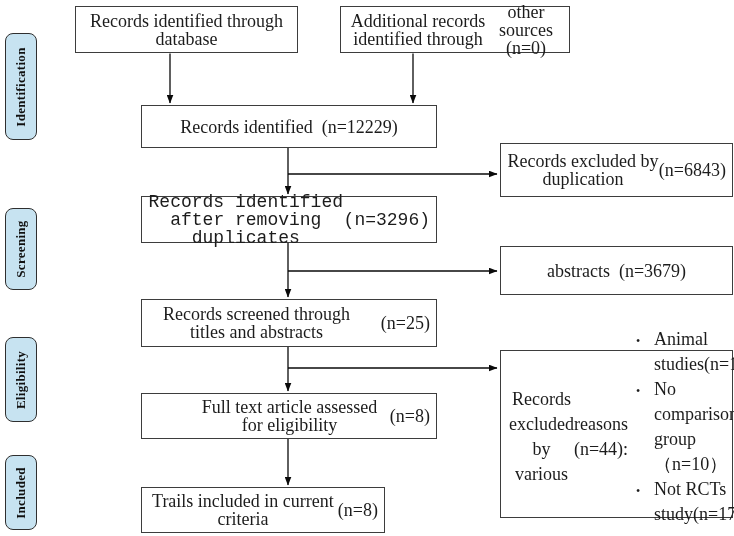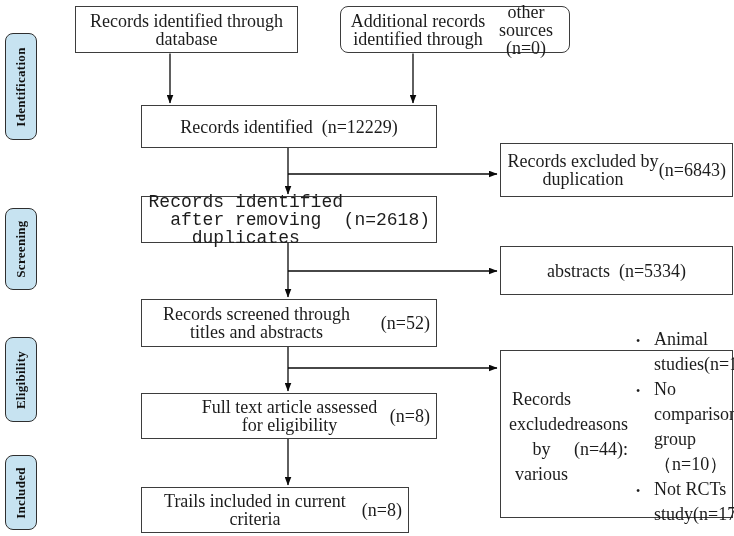--- a/index.html
+++ b/index.html
@@ -44,26 +44,26 @@
     letter-spacing: 0.3px;
     color: #111111;
   }
   
   #stage-identification { left: 5px;  top: 33px;  width: 32px; height: 107px; }
   #stage-screening      { left: 5px;  top: 208px; width: 32px; height: 82px;  }
   #stage-eligibility    { left: 5px;  top: 337px; width: 32px; height: 85px;  }
   #stage-included       { left: 5px;  top: 455px; width: 32px; height: 75px;  }
   
   #box-db-search        { left: 75px;  top: 6px;   width: 223px; height: 47px; }
-  #box-other-sources    { left: 340px; top: 6px;   width: 230px; height: 47px; border-radius: 8px; }
+  #box-other-sources    { left: 340px; top: 6px;   width: 230px; height: 47px; }
   #box-identified       { left: 141px; top: 105px; width: 296px; height: 43px; text-align: right; }
   #box-dedup            { left: 141px; top: 196px; width: 296px; height: 47px; font-family: Liberation Mono, monospace; }
   #box-screened         { left: 141px; top: 299px; width: 296px; height: 48px; gap: 16px; }
   #box-fulltext         { left: 141px; top: 393px; width: 296px; height: 46px; padding-left: 47px; }
-  #box-included         { left: 141px; top: 487px; width: 268px; height: 46px; }
+  #box-included         { left: 141px; top: 487px; width: 244px; height: 46px; }
   #box-excl-duplication { left: 500px; top: 143px; width: 233px; height: 54px; }
   #box-excl-titles      { left: 500px; top: 246px; width: 233px; height: 49px; }
   
   #box-excl-various {
     left: 500px; top: 350px; width: 233px; height: 168px;
     justify-content: flex-start;
     padding: 9px 8px 4px 8px;
   }
   #box-excl-various .title-line {
     line-height: 25px;
@@ -109,41 +109,41 @@
   <div class="fbox" id="box-other-sources">
     <div class="box-line">Additional records identified through</div>
     <div class="box-line">other sources (n=0)</div>
   </div>
 
   <div class="fbox" id="box-identified">
     <div class="box-line">Records identified  (n=12229)</div>
   </div>
   <div class="fbox" id="box-dedup">
     <div class="box-line">Records identified after removing duplicates</div>
-    <div class="box-line">(n=2618)</div>
+    <div class="box-line">(n=3296)</div>
   </div>
   <div class="fbox" id="box-screened">
     <div class="box-line">Records screened through titles and abstracts</div>
-    <div class="box-line">(n=52)</div>
+    <div class="box-line">(n=25)</div>
   </div>
   <div class="fbox" id="box-fulltext">
     <div class="box-line">Full text article assessed for eligibility</div>
     <div class="box-line">(n=8)</div>
   </div>
   <div class="fbox" id="box-included">
     <div class="box-line">Trails included in current criteria</div>
     <div class="box-line">(n=8)</div>
   </div>
 
   <div class="fbox" id="box-excl-duplication">
     <div class="box-line">Records excluded by duplication</div>
     <div class="box-line">(n=6843)</div>
   </div>
   <div class="fbox" id="box-excl-titles">
-    <div class="box-line">abstracts  (n=5334)</div>
+    <div class="box-line">abstracts  (n=3679)</div>
   </div>
   <div class="fbox" id="box-excl-various">
     <div class="title-line">Records excluded by various</div>
     <div class="title-line">reasons (n=44):</div>
     <div class="bullet-list">
       <div class="bullet-item">
         <span class="bullet-dot"></span>
         <span>Animal studies(n=10)</span>
       </div>
       <div class="bullet-item">

